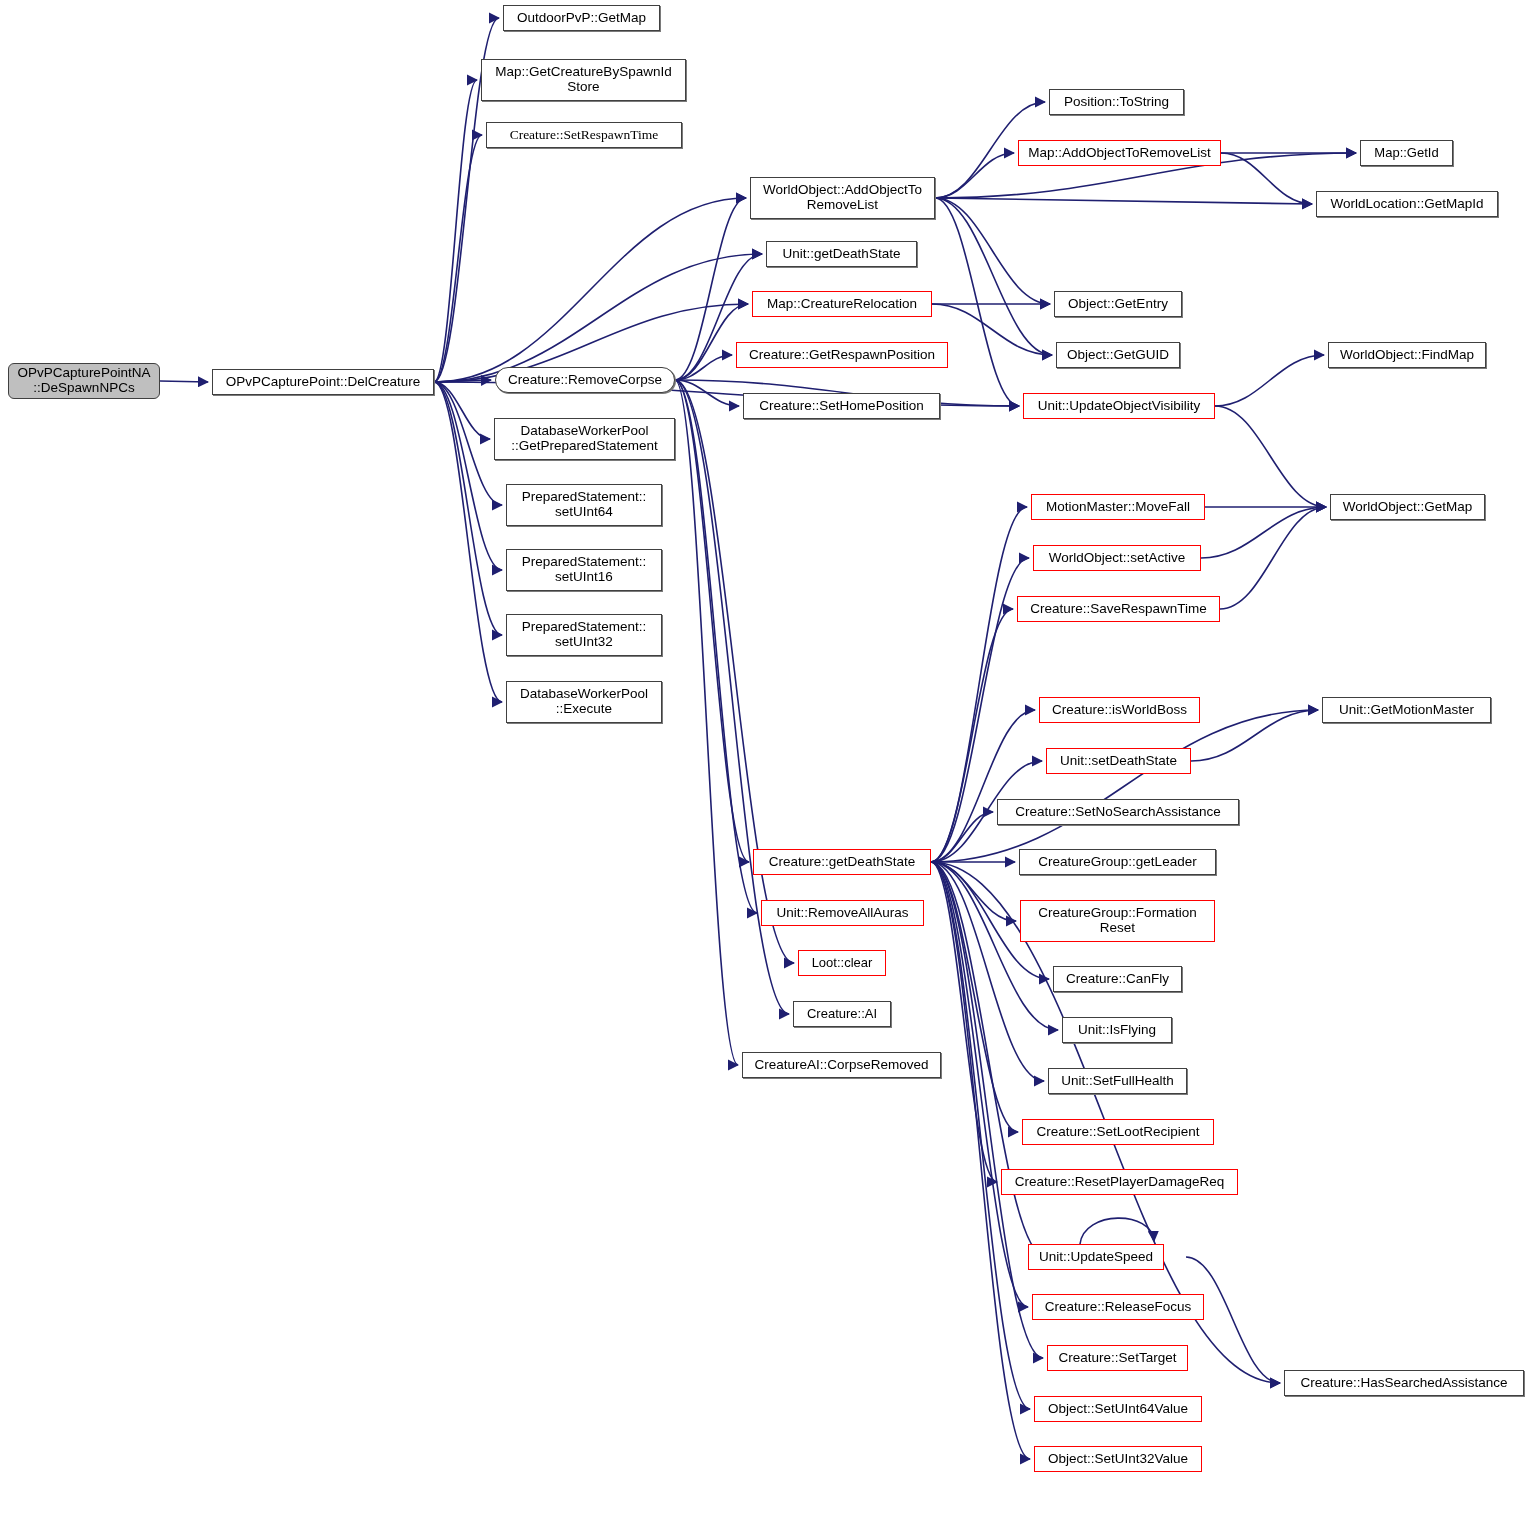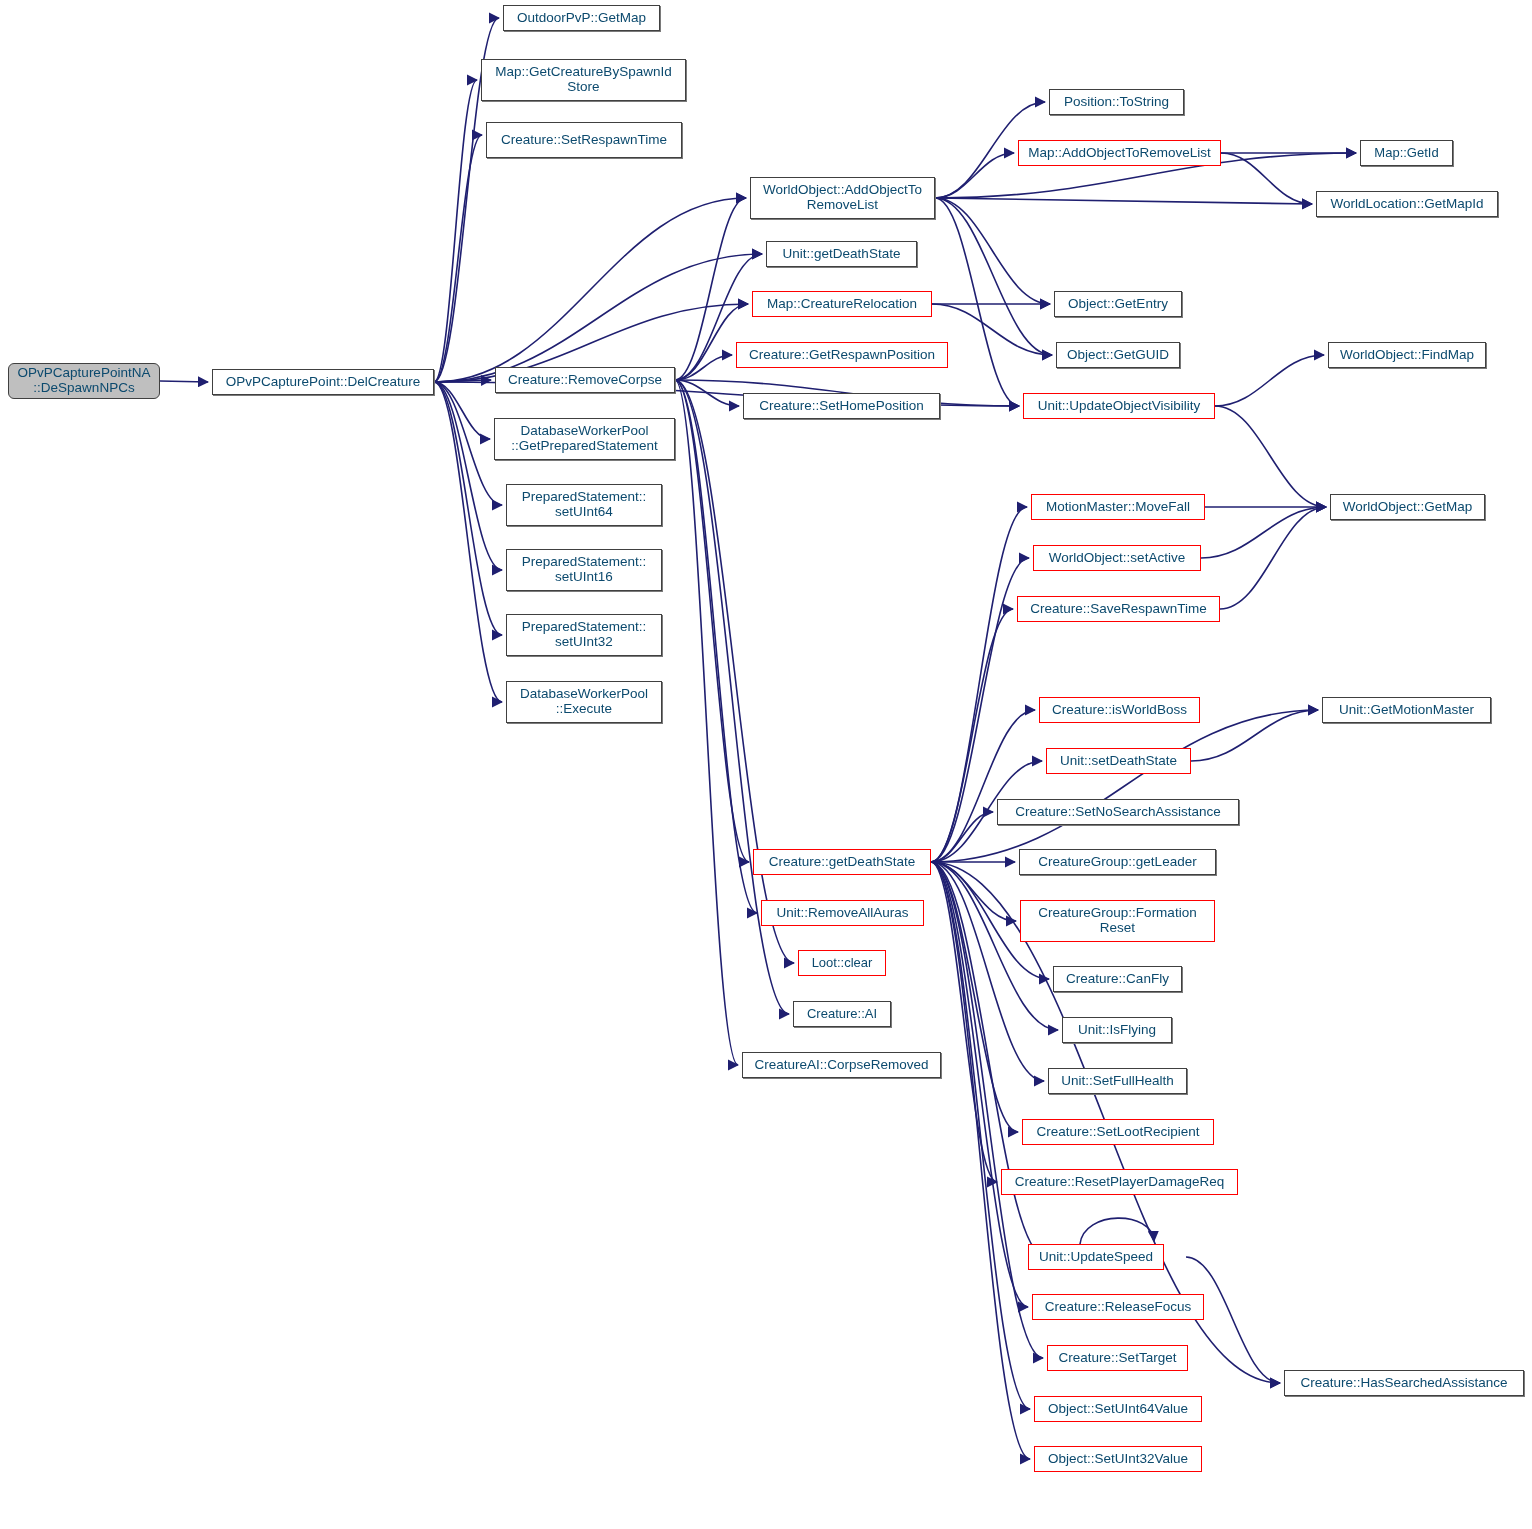--- a/index.html
+++ b/index.html
@@ -1,21 +1,21 @@
 <!DOCTYPE html>
 <html><head>
 <meta charset="utf-8">
 <style>
   html,body{margin:0;padding:0;background:#ffffff;}
   body{font-family:"Liberation Sans","DejaVu Sans",sans-serif;}
   #graph{position:relative;width:1532px;height:1529px;background:#fff;overflow:hidden;}
   #edges{position:absolute;left:0;top:0;width:1532px;height:1529px;}
   .node{position:absolute;box-sizing:border-box;display:flex;align-items:center;justify-content:center;
         text-align:center;background:#ffffff;border:1px solid #000;line-height:1.08;}
-  .node .lbl{display:block;padding:0 4px;color:#0c4a6e;}
+  .node .lbl{display:block;padding:0 4px;color:#000000;}
   .node.red{border:1px solid #ff0000;}
   .node.root{background:#bfbfbf;border:1px solid #404040;}
   .node.black{border:1px solid #404040;box-shadow:1px 1px 0 #7a7a7a;}
 </style>
 </head>
 <body>
 
 <div id="graph">
   <svg id="edges" viewBox="0 0 1532 1529" xmlns="http://www.w3.org/2000/svg">
     <defs>
@@ -96,24 +96,24 @@
       </div>
       <div class="node black" style="left: 212px; top: 369px; width: 222px; height: 26px; font-size: 13.5px;">
         <span class="lbl">OPvPCapturePoint::DelCreature</span>
       </div>
       <div class="node black" style="left: 503px; top: 5px; width: 157px; height: 26px; font-size: 13.5px;">
         <span class="lbl">OutdoorPvP::GetMap</span>
       </div>
       <div class="node black" style="left: 481px; top: 59px; width: 205px; height: 42px; font-size: 13.5px;">
         <span class="lbl">Map::GetCreatureBySpawnId<br>Store</span>
       </div>
-      <div class="node black" style="left: 486px; top: 122px; width: 196px; height: 36px; font-size: 13.5px;">
+      <div class="node black" style="left: 486px; top: 122px; width: 196px; height: 26px; font-size: 13.5px; font-family: Liberation Serif, serif;">
         <span class="lbl">Creature::SetRespawnTime</span>
       </div>
-      <div class="node black" style="left: 495px; top: 367px; width: 180px; height: 26px; font-size: 13.5px;">
+      <div class="node black" style="left: 495px; top: 367px; width: 180px; height: 26px; font-size: 13.5px; border-radius: 13px;">
         <span class="lbl">Creature::RemoveCorpse</span>
       </div>
       <div class="node black" style="left: 494px; top: 418px; width: 181px; height: 42px; font-size: 13.5px;">
         <span class="lbl">DatabaseWorkerPool<br>::GetPreparedStatement</span>
       </div>
       <div class="node black" style="left: 506px; top: 484px; width: 156px; height: 42px; font-size: 13.5px;">
         <span class="lbl">PreparedStatement::<br>setUInt64</span>
       </div>
       <div class="node black" style="left: 506px; top: 549px; width: 156px; height: 42px; font-size: 13.5px;">
         <span class="lbl">PreparedStatement::<br>setUInt16</span>

